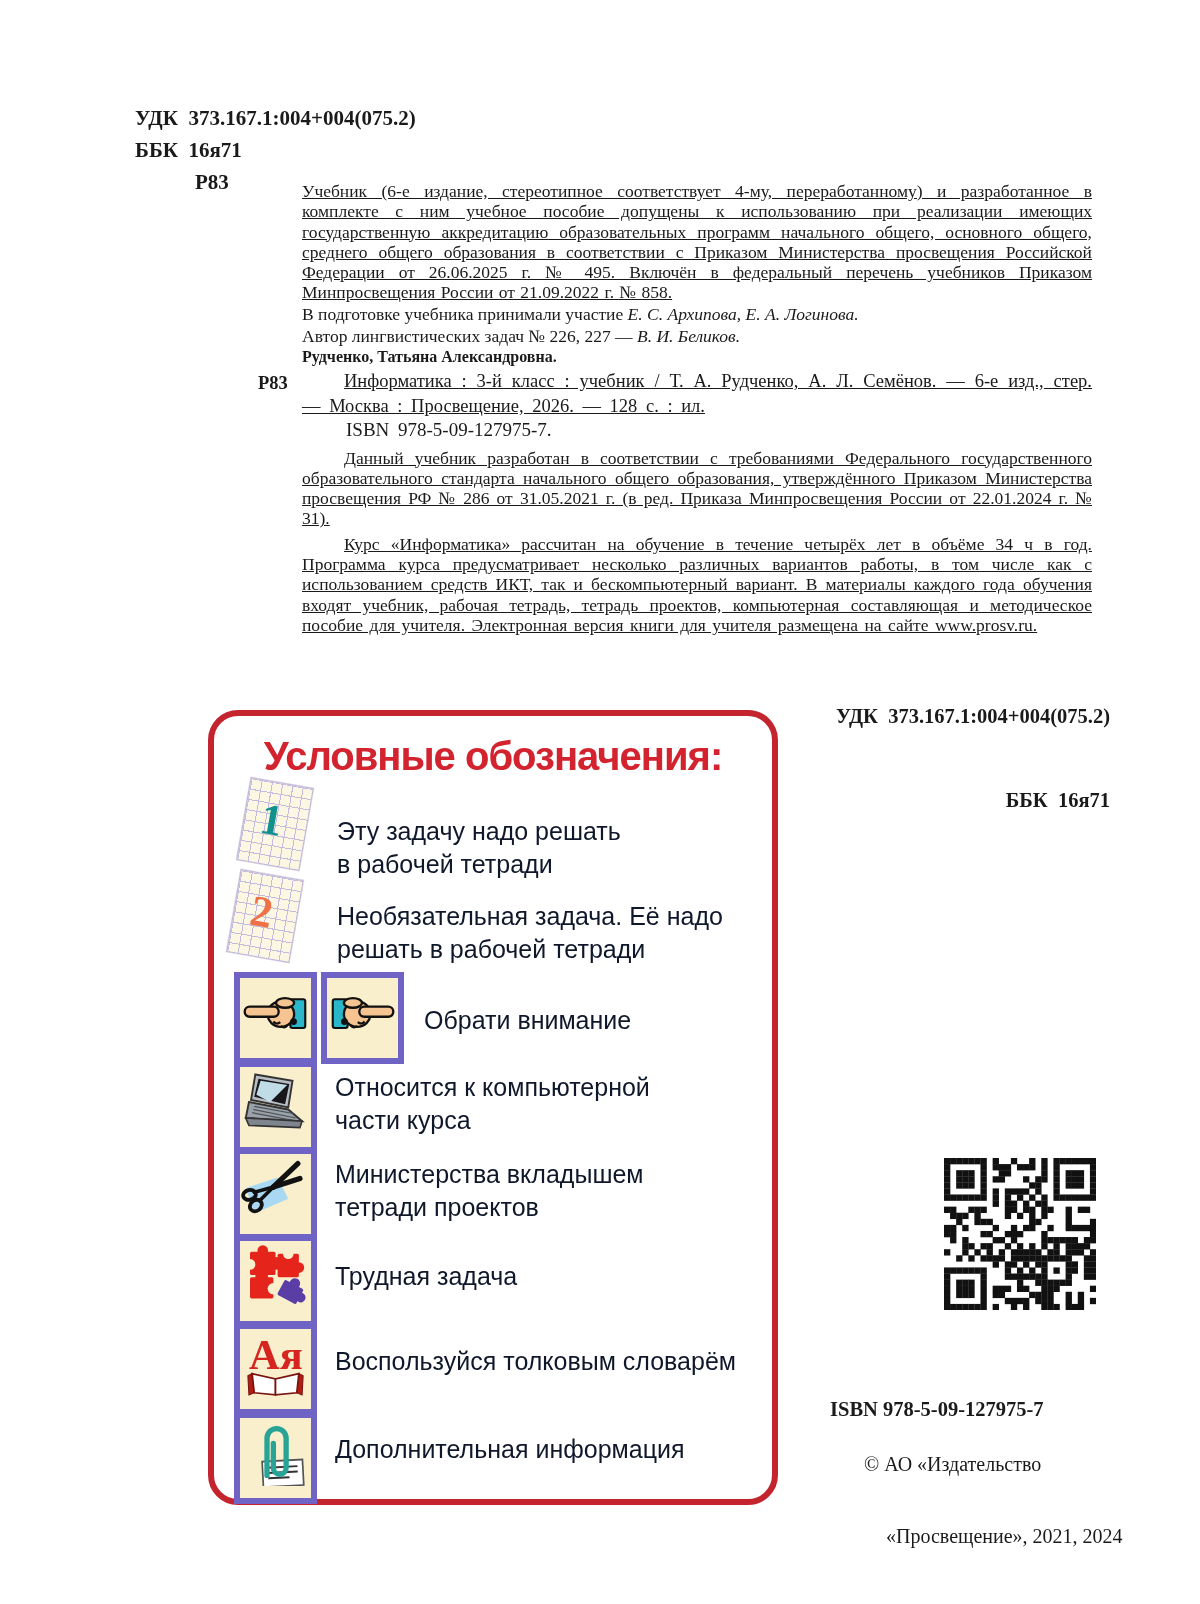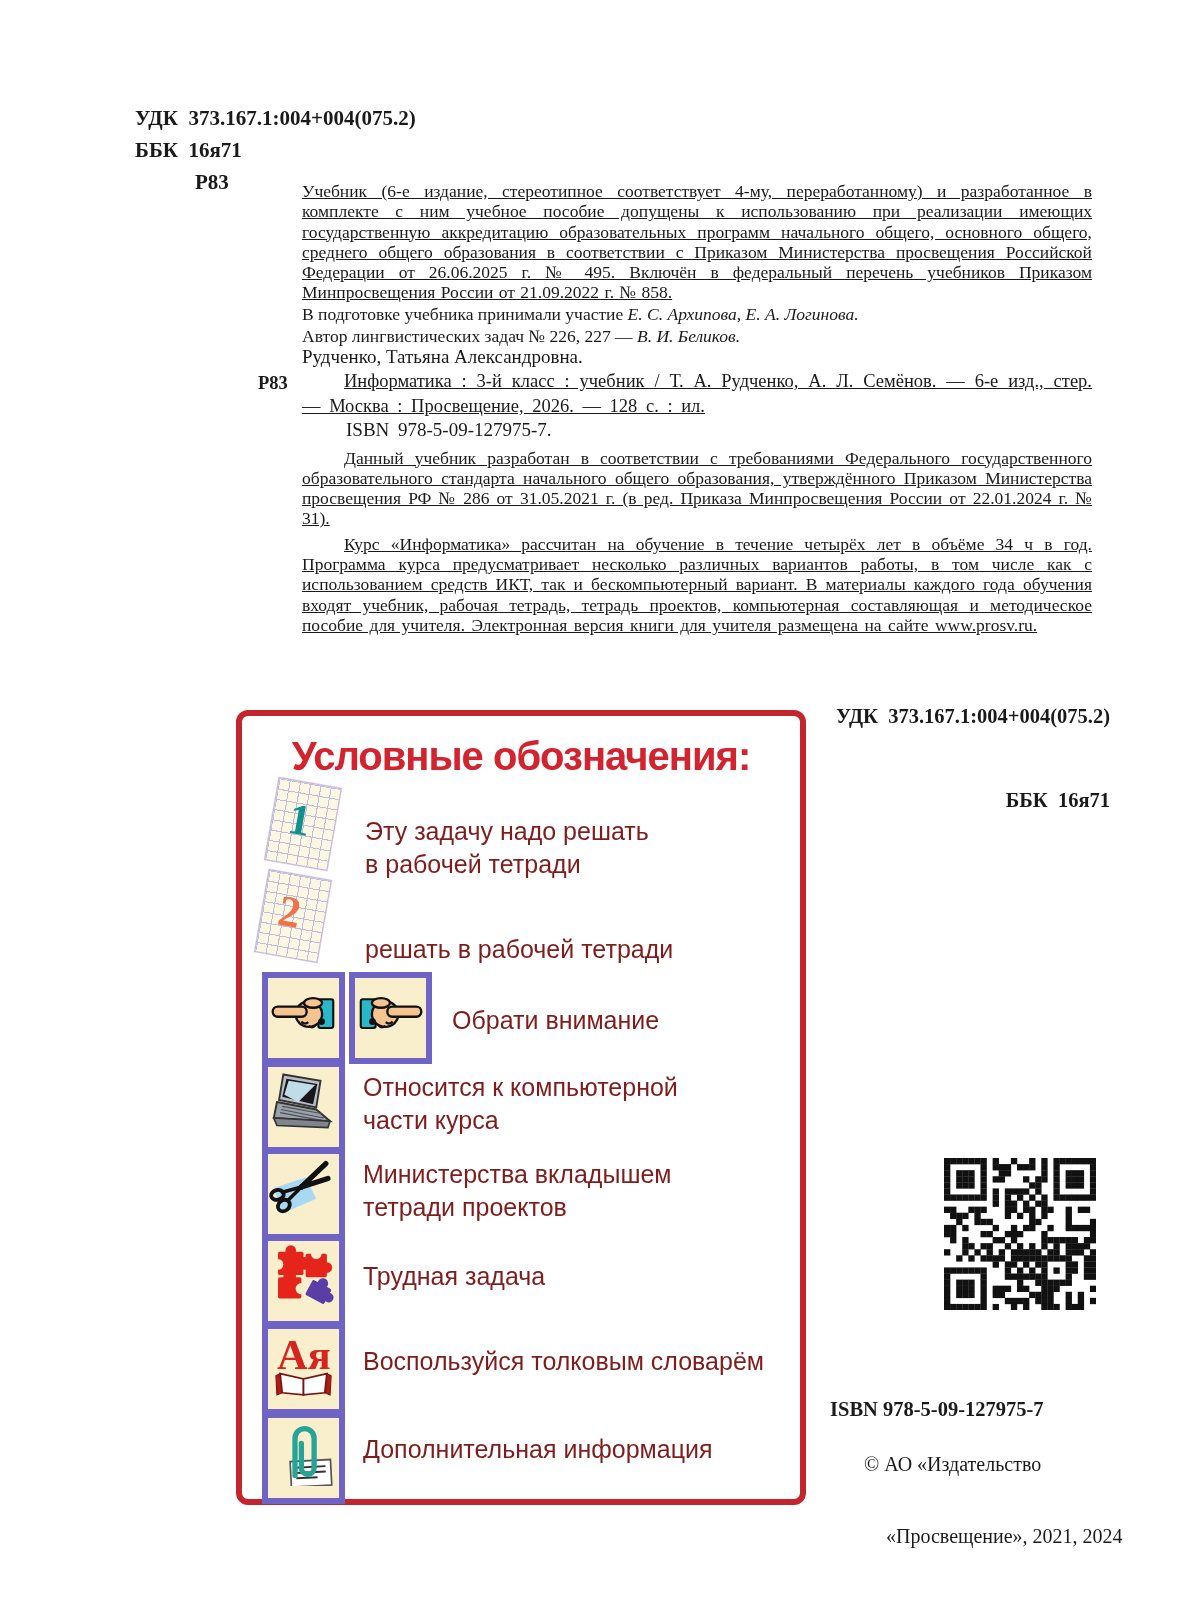--- a/index.html
+++ b/index.html
@@ -12,35 +12,35 @@
   #bbk-top{left:135px;top:138px;}
   #r83-top{left:195px;top:170px;}
 
   
   #text-column{position:absolute;left:302px;top:181px;width:790px;font-size:17.5px;line-height:20.3px;}
   #text-column p{margin:0;}
   .justify{text-align:justify;text-decoration:underline;}
   #approval-par{word-spacing:1px;}
   #participants{margin-top:10px;line-height:22px;}
   .italic{font-style:italic;}
-  #author-line{margin-top:7px;font-weight:normal;font-size:19px;}
+  #author-line{margin-top:7px;font-weight:bold;font-size:16px;}
   #bib-block{position:relative;margin-top:2px;line-height:24.5px;}
   #bib-code{position:absolute;left:-44px;top:2px;font-weight:bold;font-size:18.5px;}
   #bib-desc{text-indent:42px;word-spacing:4px;font-size:18.5px;}
   #bib-isbn{padding-left:44px;word-spacing:4px;font-size:19px;}
   .annot{margin-top:5px !important;text-indent:42px;word-spacing:2px;}
 
   
   #bottom-codes{position:absolute;right:90px;top:646px;text-align:right;font-weight:bold;
                 font-size:20.5px;line-height:28px;white-space:pre;}
 
   
   #legend-box{position:absolute;left:208px;top:710px;width:570px;height:795px;
-              box-sizing:border-box;border:6px solid #c3242e;border-radius:12px;background:#ffffff;
-              font-family:"Liberation Sans",sans-serif;margin-left:28px;}
+              box-sizing:border-box;border:6px solid #c3242e;border-radius:30px;background:#ffffff;
+              font-family:"Liberation Sans",sans-serif;}
   #legend-title{position:absolute;left:0;top:18px;width:100%;text-align:center;
                 font-size:40px;font-weight:800;letter-spacing:-1px;color:#d2232e;}
 
   .gridcard{position:absolute;width:62px;height:82px;background-color:#fcf7e2;
             border:1px solid #bdb5da;
             background-image:repeating-linear-gradient(to right,#c4bcdf 0 1px,transparent 1px 10.4px),
                              repeating-linear-gradient(to bottom,#c4bcdf 0 1px,transparent 1px 10.4px);
             box-shadow:0 0 0 0.5px #d8d2ea;}
   #card-1{left:29px;top:66px;transform:rotate(10deg);}
   #card-2{left:19px;top:158px;transform:rotate(10deg);}
@@ -54,21 +54,21 @@
   .legend-sq svg{position:absolute;left:0;top:0;width:71px;height:68px;}
   #sq-hand-left{left:20px;top:256px;}
   #sq-hand-right{left:107px;top:256px;}
   #sq-laptop{left:20px;top:345px;}
   #sq-scissors{left:20px;top:432px;}
   #sq-puzzle{left:20px;top:519px;}
   #sq-dictionary{left:20px;top:607px;}
   #sq-paperclip{left:20px;top:696px;}
   .mirrored{transform:scaleX(-1);}
 
-  .legend-label{position:absolute;font-size:25px;line-height:33px;color:#7f1d1d;white-space:pre;}
+  .legend-label{position:absolute;font-size:25px;line-height:33px;color:#0f172a;white-space:pre;}
   #label-1{left:123px;top:99px;}
   #label-2{left:123px;top:184px;}
   #label-3{left:210px;top:288px;}
   #label-4{left:121px;top:355px;}
   #label-5{left:121px;top:442px;}
   #label-6{left:121px;top:544px;}
   #label-7{left:121px;top:629px;}
   #label-8{left:121px;top:717px;}
 
   
@@ -115,21 +115,21 @@
     <div id="legend-title">Условные обозначения:</div>
 
     <div class="gridcard" id="card-1">
       <span class="card-num num-teal">1</span>
     </div>
     <div class="legend-label" id="label-1"><span>Эту задачу надо решать</span><br><span>в рабочей тетради</span></div>
 
     <div class="gridcard" id="card-2">
       <span class="card-num num-orange">2</span>
     </div>
-    <div class="legend-label" id="label-2"><br><span>решать в рабочей тетради</span></div>
+    <div class="legend-label" id="label-2"><span>Необязательная задача. Её надо</span><br><span>решать в рабочей тетради</span></div>
 
     <div class="legend-sq" id="sq-hand-left">
       <svg viewBox="0 0 64 64">
         <rect x="46" y="20" width="14" height="27" rx="2" fill="#29b7c9" stroke="#111" stroke-width="2"></rect>
         <g fill="#f6c490" stroke="#111" stroke-width="2.2" stroke-linejoin="round">
           <ellipse cx="37" cy="34" rx="12.5" ry="12"></ellipse>
           <ellipse cx="41" cy="23.5" rx="8.5" ry="4.5"></ellipse>
           <rect x="3" y="27" width="32" height="9.5" rx="4.7"></rect>
         </g>
         <path d="M30,41 q3,3.5 6.5,0.5 M37,45 q3,3 6,0" fill="none" stroke="#111" stroke-width="2"></path>

